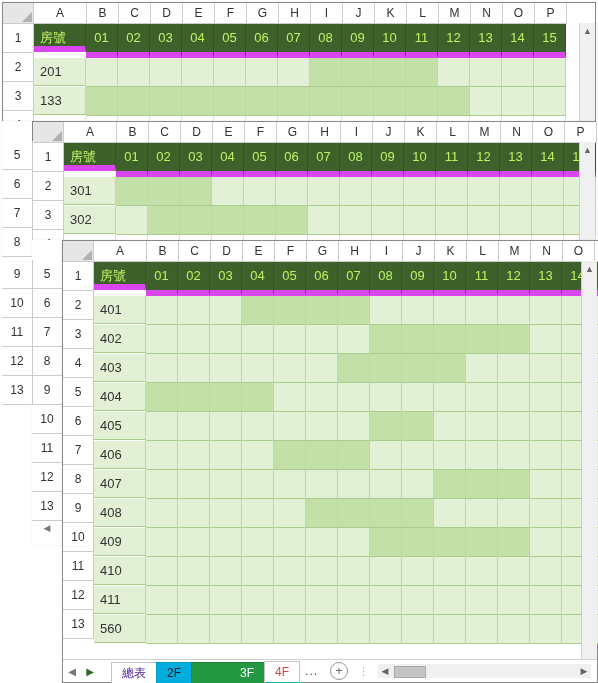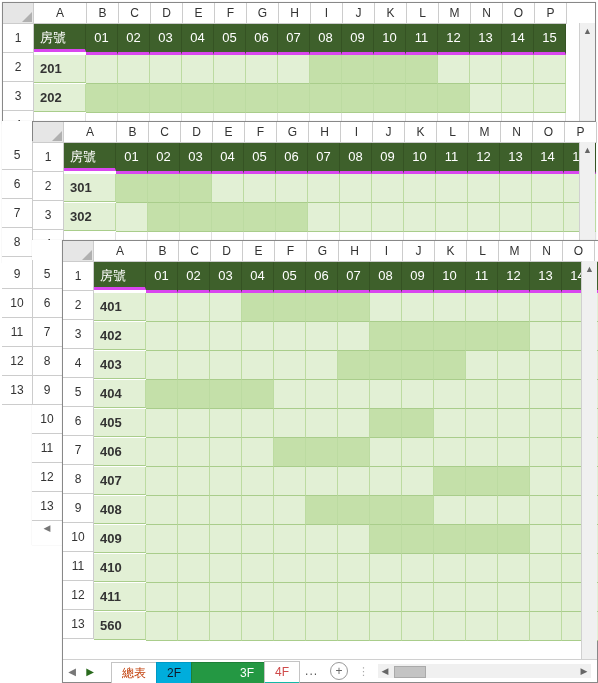--- a/index.html
+++ b/index.html
@@ -73,32 +73,32 @@
     font-size: 13px;
   }
   .cell.colA {
     width: 52px;
     text-align: left;
     padding-left: 6px;
     box-sizing: border-box;
   }
   .header-row .cell {
     background: #3e602b;
-    color: #ffffff;
+    color: #bef264;
     font-weight: 500;
     border-right: 1px solid #355323;
-    border-bottom: 3px solid #d946ef;
+    border-bottom: 6px solid #d946ef;
   }
   .dr .cell {
     background: #e2f0d5;
     color: #333;
     border-right: 1px solid #bcdba1;
     border-bottom: 1px solid #a9cd8b;
   }
-  .dr .cell.colA { font-weight: 700; }
+  .dr .cell.colA { font-weight: 400; }
   .dr .cell.fill { background: #c4e0a9; }
   .blank-row .cell {
     background: #fff;
     border-right: 1px solid #e0e0e0;
     border-bottom: 1px solid #e0e0e0;
   }
   .vscroll {
     position: absolute;
     right: 0;
     top: 20px;
@@ -138,21 +138,21 @@
     font-size: 10px;
   }
   .nav-btn.active { color: #2a6b1e; }
   .tab {
     height: 20px;
     line-height: 20px;
     padding: 0 10px;
     border: 1px solid #c4c4c4;
     border-bottom: none;
     margin-right: -1px;
-    color: #c2410c;
+    color: #4c1d95;
     background: #fff;
     position: relative;
     top: 1px;
   }
   .tab.t-2f { background: #00addc; color: #0f172a; border-color: #0099c4; }
   .tab.t-3f { background: #249843; color: #fff; border-color: #1d7f37; padding-left: 48px; }
   .tab.t-4f { background: #fff; color: #cf4a4a; border-bottom: 2px solid #14b8a6; }
   .dots { padding: 0 6px; color: #555; letter-spacing: 1px; }
   .plus {
     width: 16px; height: 16px; border: 1px solid #999; border-radius: 50%;
@@ -266,21 +266,21 @@
           <div class="cell fill"></div>
           <div class="cell fill"></div>
           <div class="cell fill"></div>
           <div class="cell fill"></div>
           <div class="cell"></div>
           <div class="cell"></div>
           <div class="cell"></div>
           <div class="cell"></div>
         </div>
         <div class="row dr">
-          <div class="cell colA">202</div>
+          <div class="cell colA">133</div>
           <div class="cell fill"></div>
           <div class="cell fill"></div>
           <div class="cell fill"></div>
           <div class="cell fill"></div>
           <div class="cell fill"></div>
           <div class="cell fill"></div>
           <div class="cell fill"></div>
           <div class="cell fill"></div>
           <div class="cell fill"></div>
           <div class="cell fill"></div>

